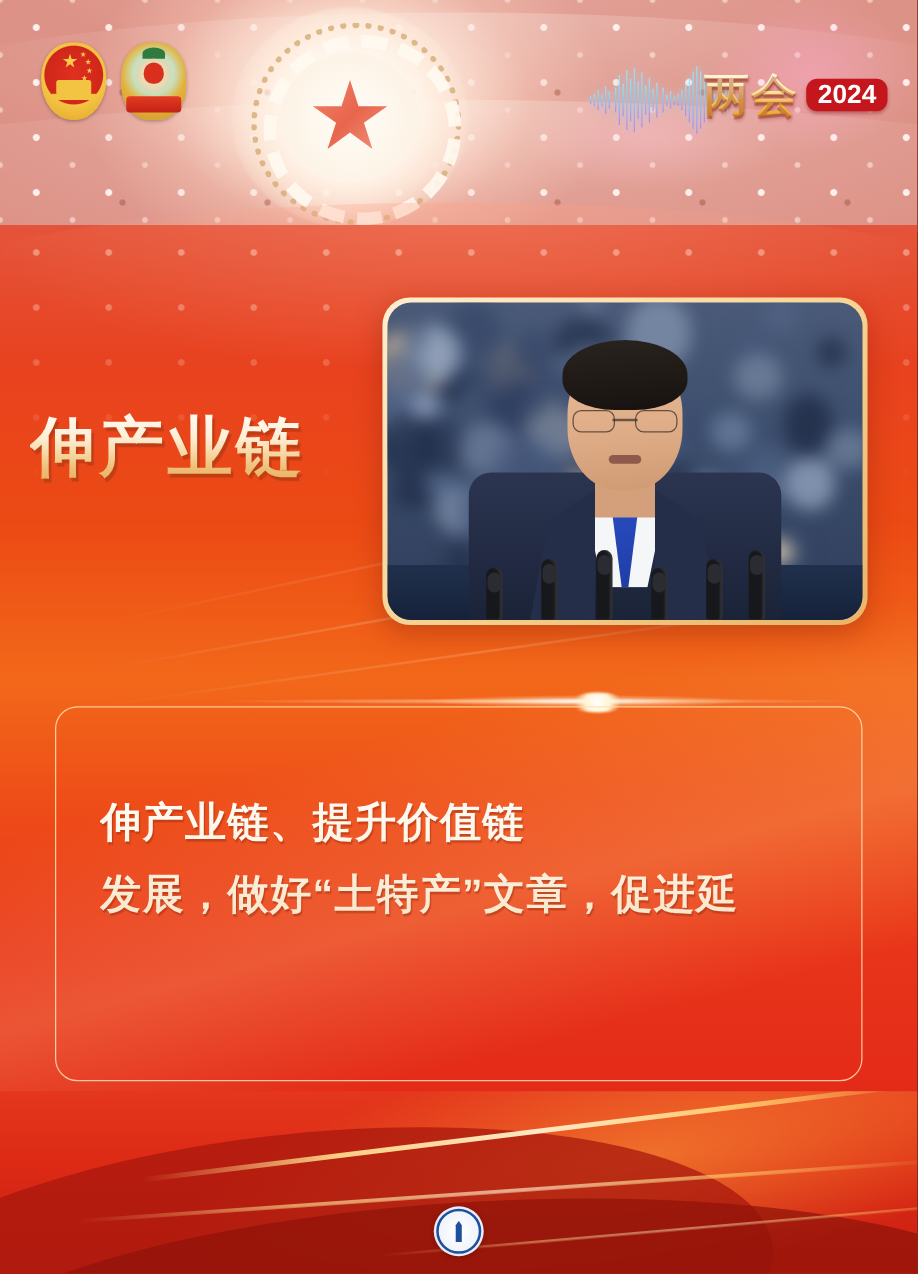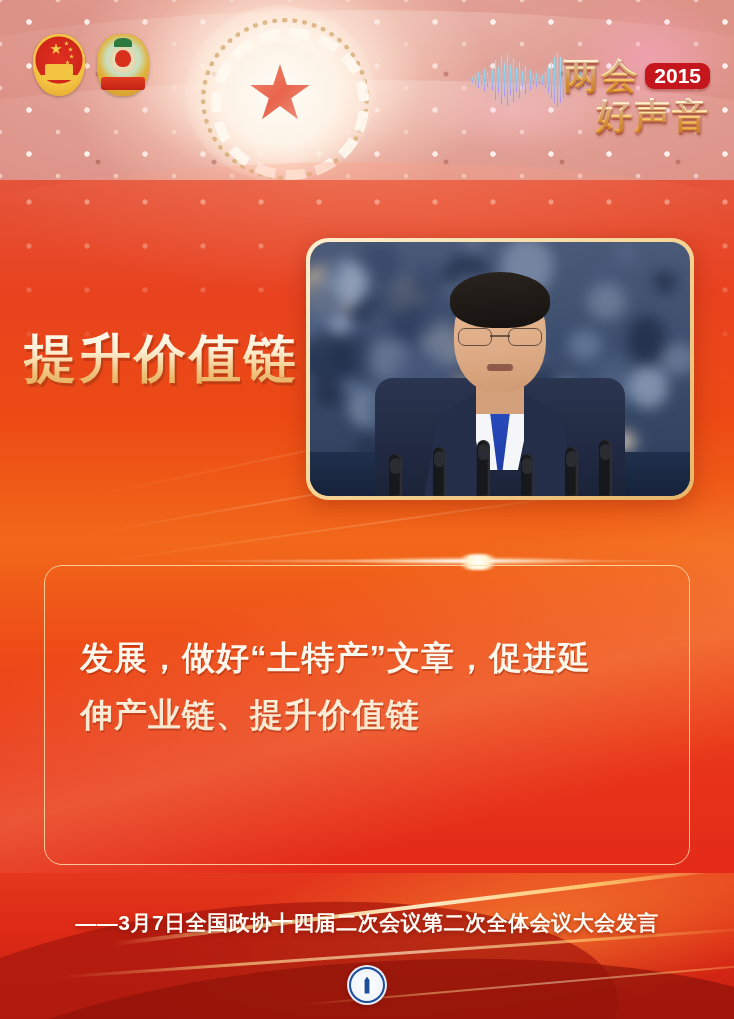--- a/index.html
+++ b/index.html
@@ -383,24 +383,21 @@
         <i style="height: 12px;"></i>
         <i style="height: 20px;"></i>
         <i style="height: 14px;"></i>
         <i style="height: 8px;"></i>
         <i style="height: 5px;"></i>
       </div>
 
     <div class="logo">
       <div class="logo-row">
         <span class="logo-cn">两会</span>
-        <span class="badge-2024">2015</span>
-      </div>
-      <div class="logo-row logo-row2">
-        <span class="logo-cn">好声音</span>
+        <span class="badge-2024">2024</span>
       </div>
     </div>
   </div>
 
   <div class="mid">
     <div class="mid-waves"></div>
     <div class="mid-dots"></div>
     <div class="ray r3"></div>
     <div class="ray r1"></div>
     <div class="ray r2"></div>
@@ -499,39 +496,38 @@
           <div class="mic" style="left: 4px; height: 42px;"></div>
           <div class="mic" style="left: 48px; height: 49px;"></div>
           <div class="mic" style="left: 92px; height: 56px;"></div>
           <div class="mic" style="left: 136px; height: 42px;"></div>
           <div class="mic" style="left: 180px; height: 49px;"></div>
           <div class="mic" style="left: 214px; height: 56px;"></div>
         </div>
     </div>
   </div>
 
-  <div class="name">提升价值链</div>
+  <div class="name">伸产业链</div>
 
   <div class="flare"></div>
   <div class="flare-core"></div>
 
   <div class="quote-box"></div>
   <div class="quote-text" id="quote">
+      <div>伸产业链、提升价值链</div>
       <div>发展，做好“土特产”文章，促进延</div>
-      <div>伸产业链、提升价值链</div>
     </div>
 
   <div class="footer">
     <div class="fwave fw-light"></div>
     <div class="fwave fw-dark1"></div>
     <div class="fwave fw-dark2"></div>
     <div class="fstreak fs1"></div>
     <div class="fstreak fs2"></div>
     <div class="fstreak fs3"></div>
-    <div class="caption">——3月7日全国政协十四届二次会议第二次全体会议大会发言</div>
     <div class="bottom-logo">
       <div class="bl-ring">
           <div class="bl-mark"></div>
         </div>
     </div>
   </div>
 
 </div>
 
 </body></html>

